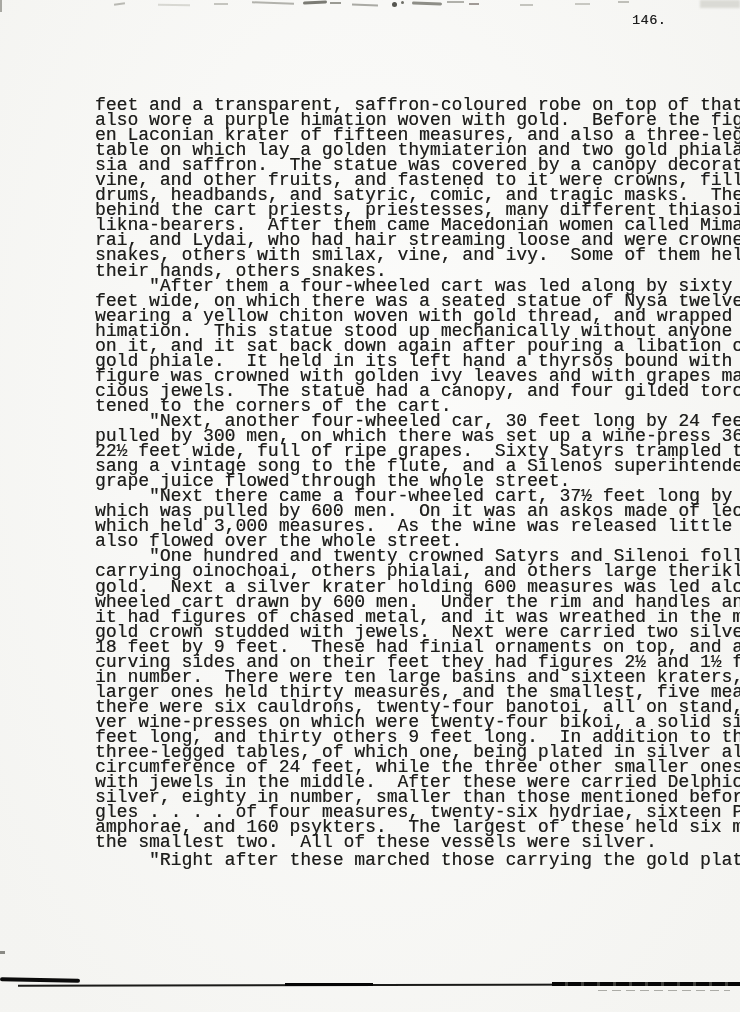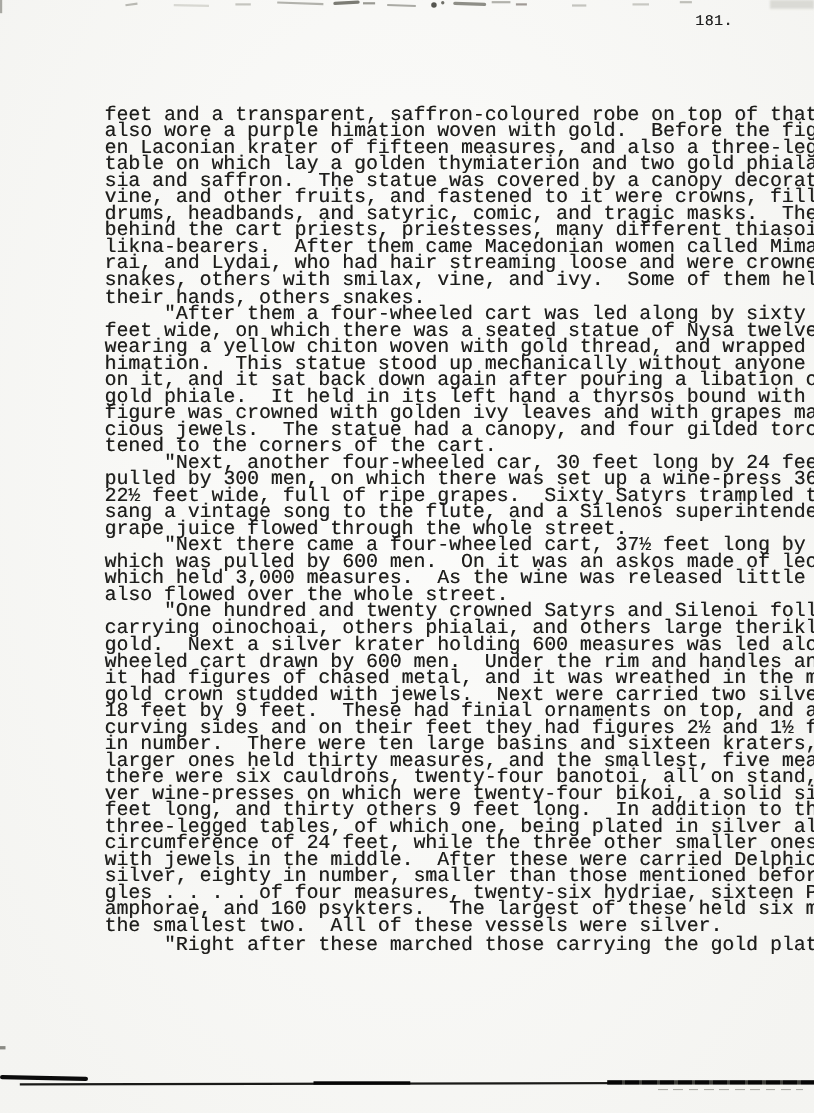--- a/index.html
+++ b/index.html
@@ -68,21 +68,21 @@
   .bl-right { left: 552px; top: 982px; width: 188px; height: 4px;
               background: repeating-linear-gradient(90deg, #060606 0 13px, #3c3c38 13px 16px); }
   .bl-sub   { left: 598px; top: 990px; width: 132px; height: 1px;
               background: repeating-linear-gradient(90deg, #8c8c86 0 9px, transparent 9px 14px); opacity: .7; }
 </style>
 </head>
 <body>
 
 <div class="page">
 
-  <div class="page-number">181.</div>
+  <div class="page-number">146.</div>
 
   <div class="text-block">
     <div class="para">feet and a transparent, saffron-coloured robe on top of that.  The statue
 also wore a purple himation woven with gold.  Before the figure lay a gold-
 en Laconian krater of fifteen measures, and also a three-legged, golden
 table on which lay a golden thymiaterion and two gold phialai full of cas-
 sia and saffron.  The statue was covered by a canopy decorated with ivy,
 vine, and other fruits, and fastened to it were crowns, fillets, thyrsoi,
 drums, headbands, and satyric, comic, and tragic masks.  There (followed)
 behind the cart priests, priestesses, many different thiasoi, and female

